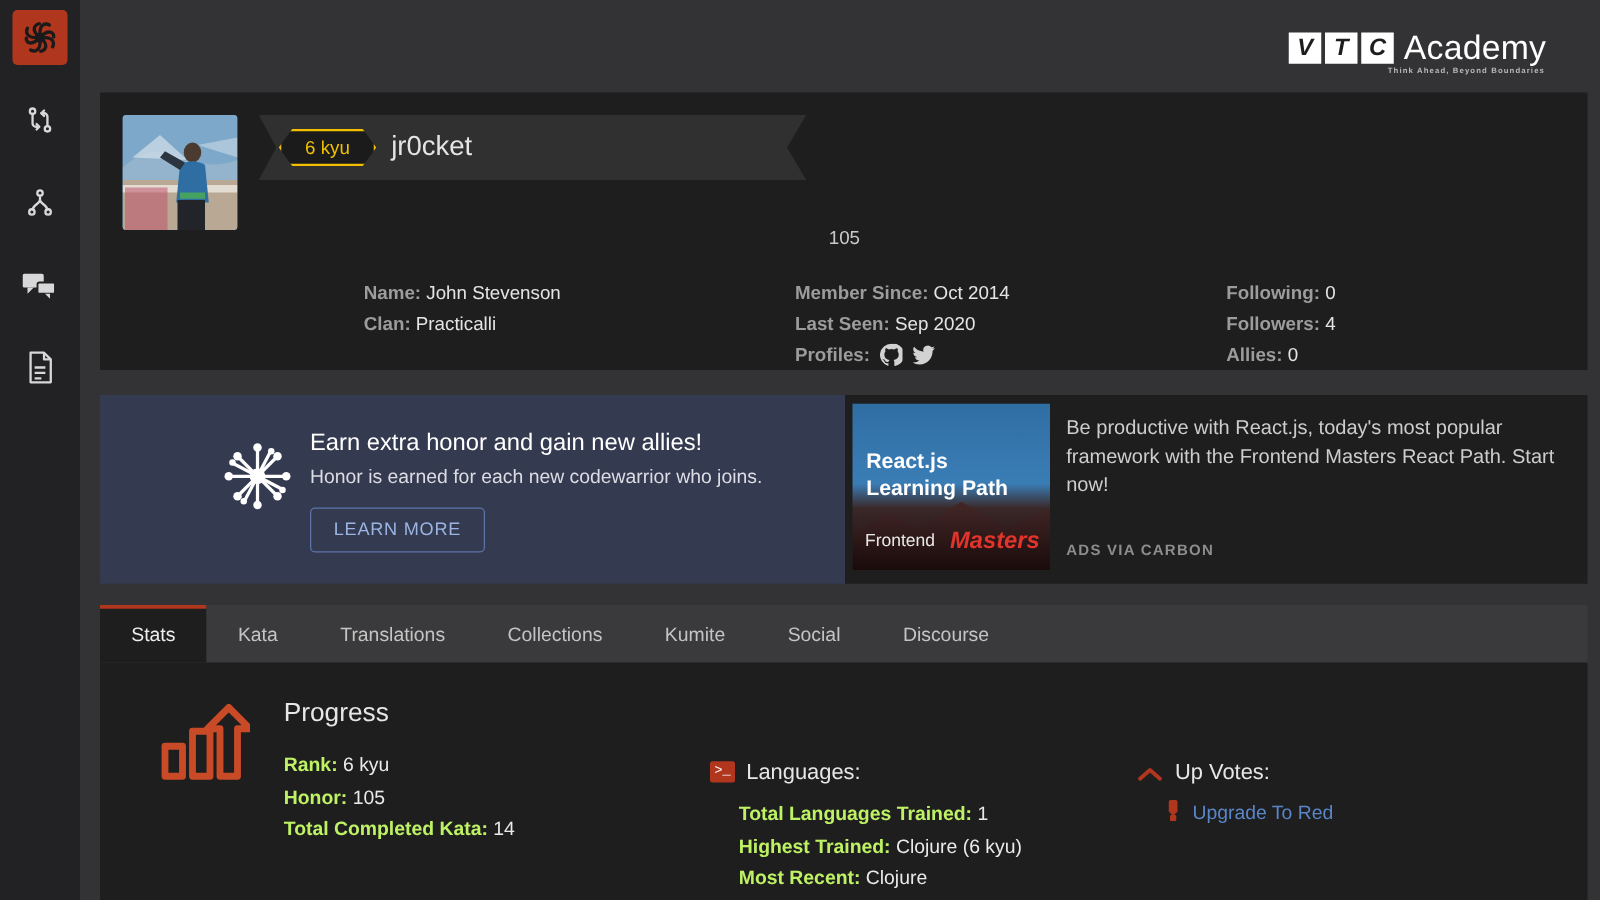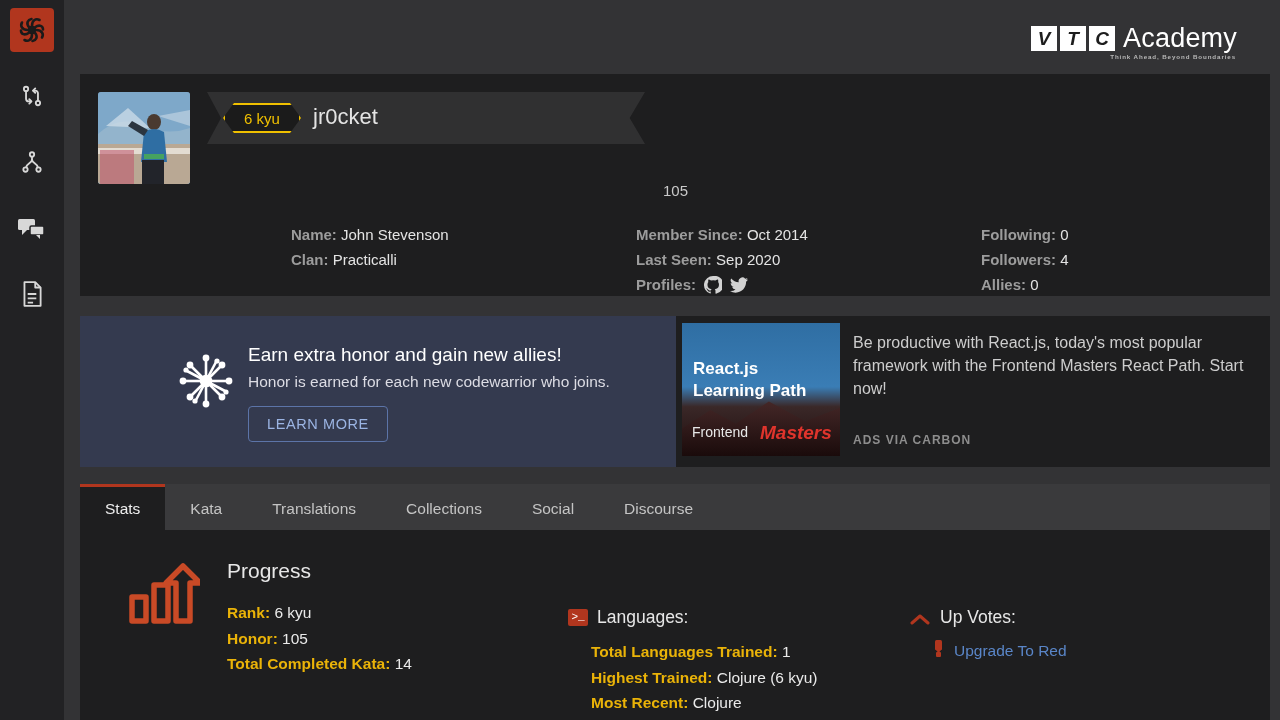--- a/index.html
+++ b/index.html
@@ -195,21 +195,21 @@
   #stats-panel {
     position: absolute; left: 80px; top: 530px;
     width: 1190px; height: 190px; background: #1e1e1f;
   }
   #progress-icon { position: absolute; left: 48px; top: 33px; }
   #progress-title {
     position: absolute; left: 147px; top: 29px;
     color: #e7e7e7; font-size: 21px;
   }
   .kvlist { font-size: 15.5px; line-height: 25.5px; }
-  .kvlist .k { color: #eab308; font-weight: bold; }
+  .kvlist .k { color: #bef264; font-weight: bold; }
   .kvlist .v { color: #eaeaea; }
   #progress-list { position: absolute; left: 147px; top: 70px; }
 
   #lang-head {
     position: absolute; left: 488px; top: 77px;
     display: flex; align-items: center; gap: 9px;
   }
   #term-icon {
     width: 20px; height: 17px; background: #b1361e; border-radius: 2px;
     color: #fff; font-size: 11px; font-family: "Liberation Mono", monospace;
@@ -427,20 +427,21 @@
     <div id="ad-text">Be productive with React.js, today's most popular framework with the Frontend Masters React Path. Start now!</div>
     <div id="ad-via">ADS VIA CARBON</div>
   </div>
 </div>
 
 <div id="tabs">
   <div class="tab active">Stats</div>
   <div class="tab">Kata</div>
   <div class="tab">Translations</div>
   <div class="tab">Collections</div>
+  <div class="tab">Kumite</div>
   <div class="tab">Social</div>
   <div class="tab">Discourse</div>
 </div>
 
 <div id="stats-panel">
 
   <div id="progress-icon">
     <svg width="72" height="62" viewBox="0 0 72 62" fill="none" stroke="#c94a26" stroke-width="5.5" stroke-linejoin="round">
       <rect x="4" y="34" width="14" height="24"></rect>
       <rect x="26" y="22" width="14" height="36"></rect>

